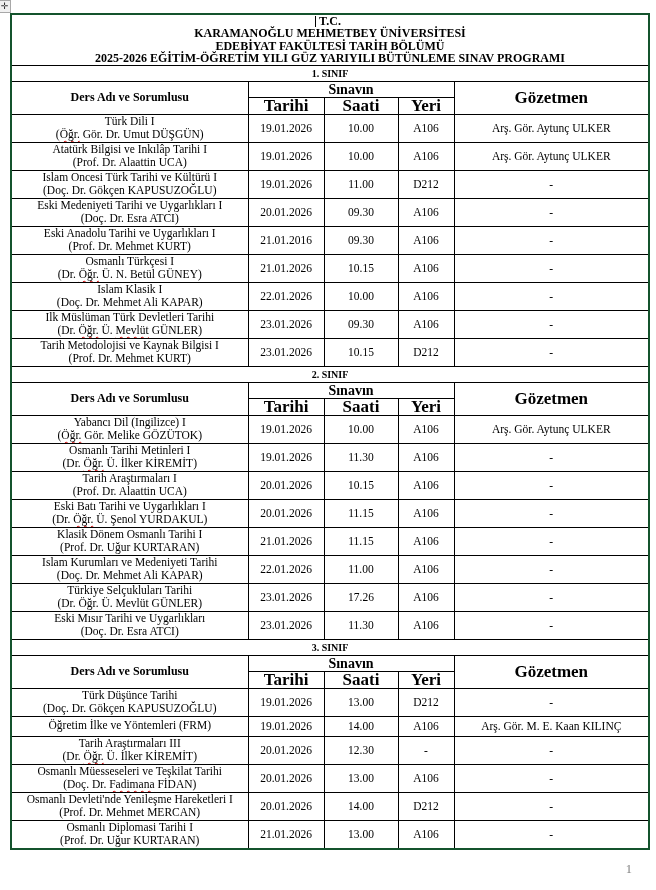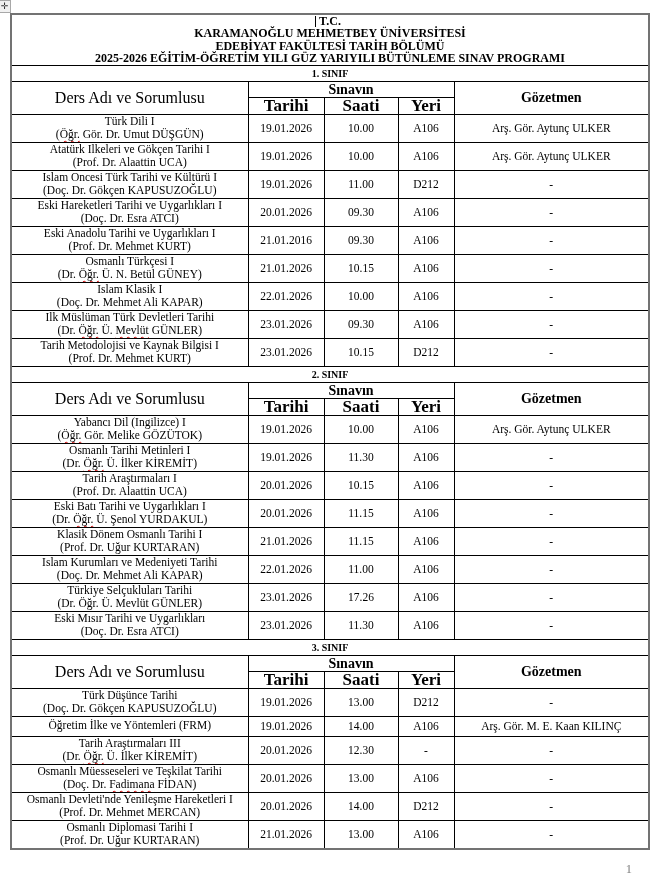--- a/index.html
+++ b/index.html
@@ -25,36 +25,36 @@
   
   .text-cursor{
     position:absolute;left:315px;top:16px;
     width:1px;height:11px;background:#000;
   }
   table.doc-table{
     position:absolute;left:10px;top:13px;
     width:638px;
     border-collapse:collapse;
     table-layout:fixed;
-    border:2px solid #737373;
+    border:2px solid #14532d;
   }
   table.doc-table td{
     border:1px solid #000;
     padding:0;
     text-align:center;
     vertical-align:middle;
     overflow:hidden;
   }
   .title-cell{padding:2px 0 3px 0;}
   .title-cell div{font-weight:bold;font-size:12px;line-height:12.4px;text-align:center;}
   .section-cell{font-weight:bold;font-size:10px;height:15px;line-height:15px;}
-  .h-course{font-weight:normal;font-size:16px;vertical-align:bottom;padding-bottom:3px;margin-top:16px;}
+  .h-course{font-weight:bold;font-size:12px;vertical-align:bottom;padding-bottom:3px;margin-top:16px;}
   .h-group{font-weight:bold;font-size:14px;height:15px;line-height:15px;margin-left:36px;}
   .h-sub{font-weight:bold;font-size:17px;height:16px;line-height:16px;}
-  .h-proctor{font-weight:bold;font-size:14px;margin-left:48px;}
+  .h-proctor{font-weight:bold;font-size:17px;margin-left:48px;}
   .data-row td{height:27px;}
   .data-row.single td{height:19px;}
   .course-cell{padding:1px 2px;}
   .course-line{font-size:11.5px;line-height:13.5px;text-align:center;}
   .date-cell{font-weight:normal;font-size:11.5px;}
   .val-cell{font-size:11.5px;}
   .spell{
     text-decoration-line:underline;
     text-decoration-style:wavy;
     text-decoration-color:#cc0000;
@@ -113,41 +113,41 @@
             <div class="course-line">Türk Dili I</div>
             <div class="course-line"><span>(</span><span class="spell">Öğr.</span><span> Gör. Dr. Umut DÜŞGÜN)</span></div>
           </td>
           <td class="date-cell">19.01.2026</td>
           <td class="val-cell">10.00</td>
           <td class="val-cell">A106</td>
           <td class="val-cell">Arş. Gör. Aytunç ULKER</td>
         </tr>
         <tr class="data-row">
           <td class="course-cell">
-            <div class="course-line">Atatürk Ilkeleri ve Gökçen Tarihi I</div>
+            <div class="course-line">Atatürk Bilgisi ve Inkılâp Tarihi I</div>
             <div class="course-line"><span>(Prof. Dr. Alaattin UCA)</span></div>
           </td>
           <td class="date-cell">19.01.2026</td>
           <td class="val-cell">10.00</td>
           <td class="val-cell">A106</td>
           <td class="val-cell">Arş. Gör. Aytunç ULKER</td>
         </tr>
         <tr class="data-row">
           <td class="course-cell">
             <div class="course-line">Islam Oncesi Türk Tarihi ve Kültürü I</div>
             <div class="course-line"><span>(Doç. Dr. Gökçen KAPUSUZOĞLU)</span></div>
           </td>
           <td class="date-cell">19.01.2026</td>
           <td class="val-cell">11.00</td>
           <td class="val-cell">D212</td>
           <td class="val-cell">-</td>
         </tr>
         <tr class="data-row">
           <td class="course-cell">
-            <div class="course-line">Eski Hareketleri Tarihi ve Uygarlıkları I</div>
+            <div class="course-line">Eski Medeniyeti Tarihi ve Uygarlıkları I</div>
             <div class="course-line"><span>(Doç. Dr. Esra ATCI)</span></div>
           </td>
           <td class="date-cell">20.01.2026</td>
           <td class="val-cell">09.30</td>
           <td class="val-cell">A106</td>
           <td class="val-cell">-</td>
         </tr>
         <tr class="data-row">
           <td class="course-cell">
             <div class="course-line">Eski Anadolu Tarihi ve Uygarlıkları I</div>

